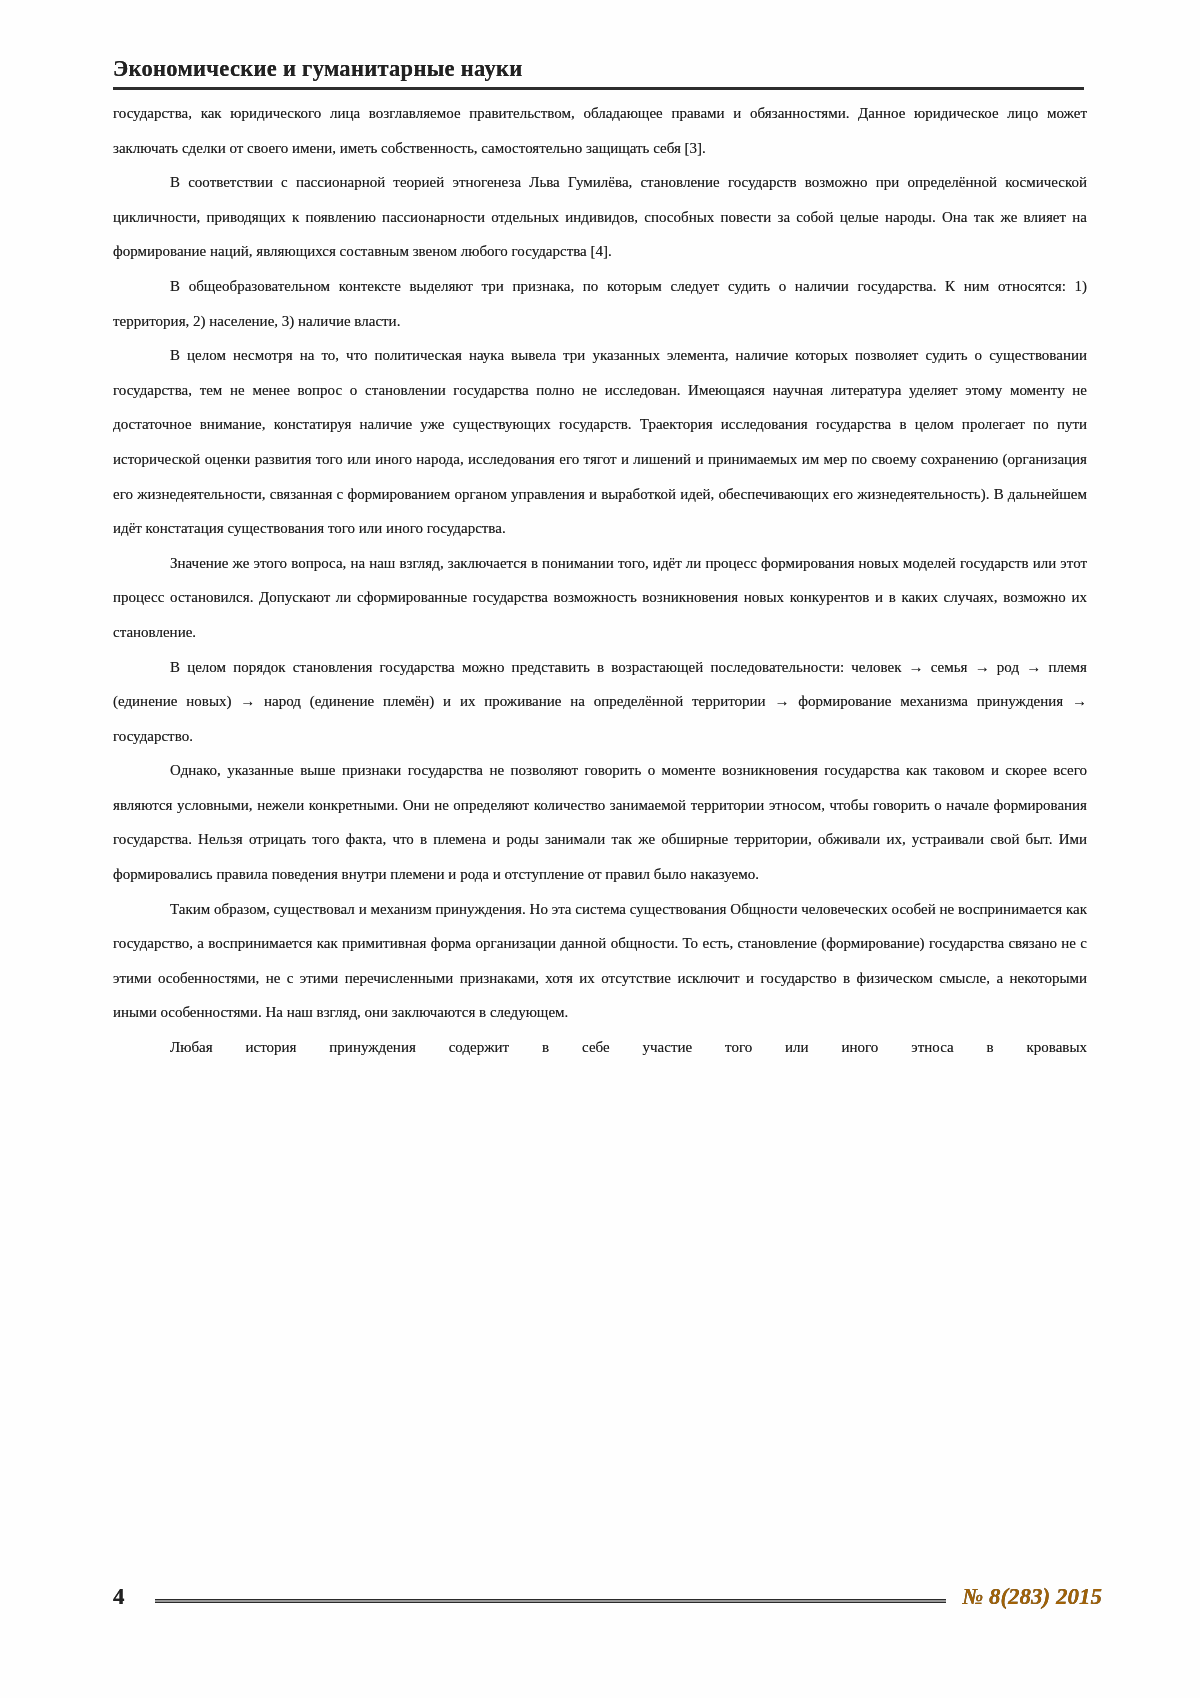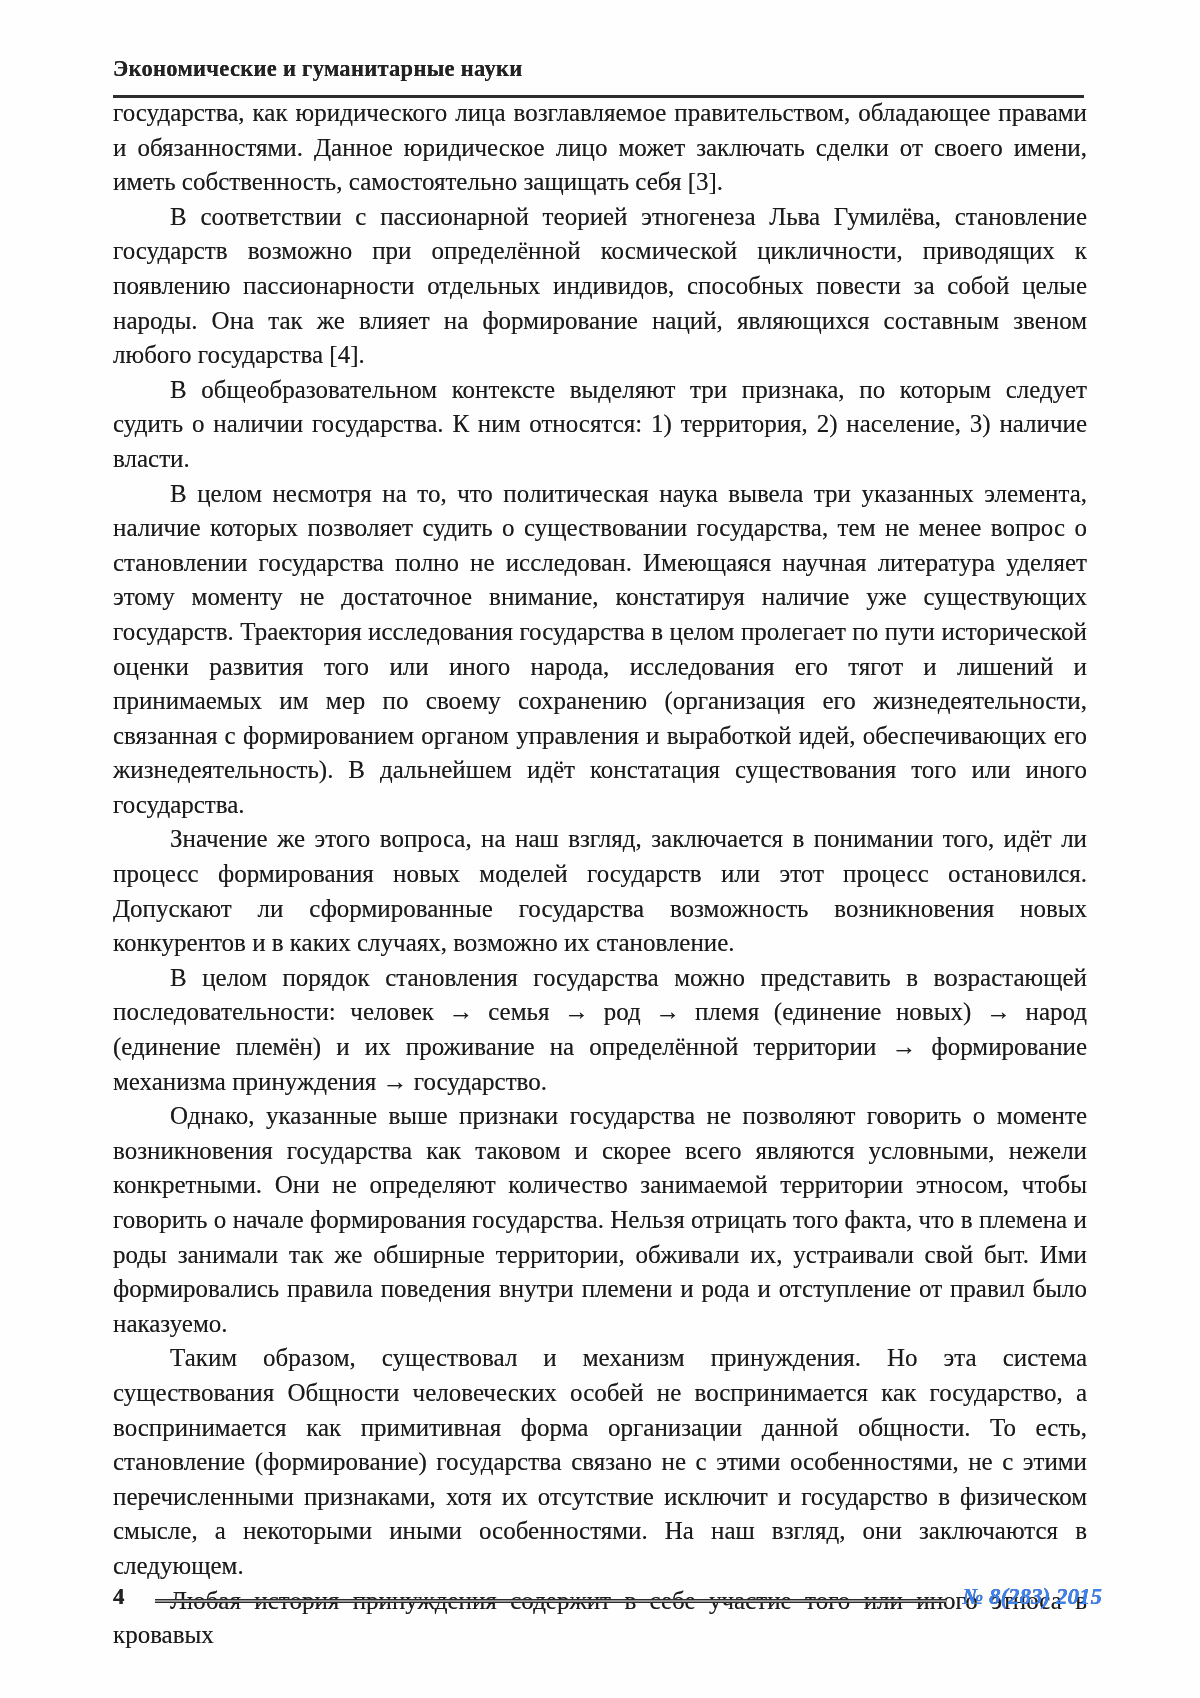--- a/index.html
+++ b/index.html
@@ -16,37 +16,37 @@
     font-family: "Liberation Serif", "DejaVu Serif", serif;
     color: #1b1b1b;
   }
   
   .running-header {
     position: absolute;
     left: 113px;
     right: 116px;
     top: 56px;
     border-bottom: 3px solid #2d2d2d;
-    padding-bottom: 13px;
+    padding-bottom: 5px;
   }
   .running-title {
     font-weight: bold;
     font-size: 22.5px;
     letter-spacing: 0.3px;
     color: #222222;
     text-shadow: 0 0 0.5px #333;
   }
   
   .body-text {
     position: absolute;
     left: 113px;
     right: 113px;
     top: 96px;
     text-align: justify;
-    font-size: 25px;
+    font-size: 15px;
     line-height: 34.6px;
     text-shadow: 0 0 0.4px rgba(20,20,20,0.55);
   }
   .para {
     margin: 0;
     text-indent: 57px;
   }
   .para.no-indent {
     text-indent: 0;
   }
@@ -72,21 +72,21 @@
     flex: 1;
     height: 4px;
     margin: 0 16px 7px 30px;
     border-top: 1.5px solid #2a2a2a;
     border-bottom: 1.5px solid #2a2a2a;
     background: #999999;
     box-sizing: border-box;
   }
   .issue-label {
     font-style: italic;
-    color: #3b82f6;
+    color: #a16207;
     text-shadow: 0 0 0.5px #333;
     white-space: nowrap;
   }
 </style>
 </head>
 <body>
 
 <div class="page">
 
   <div class="running-header">

